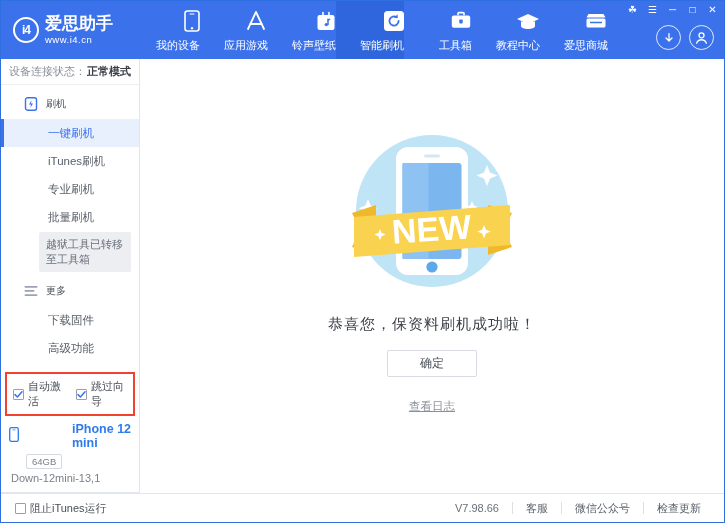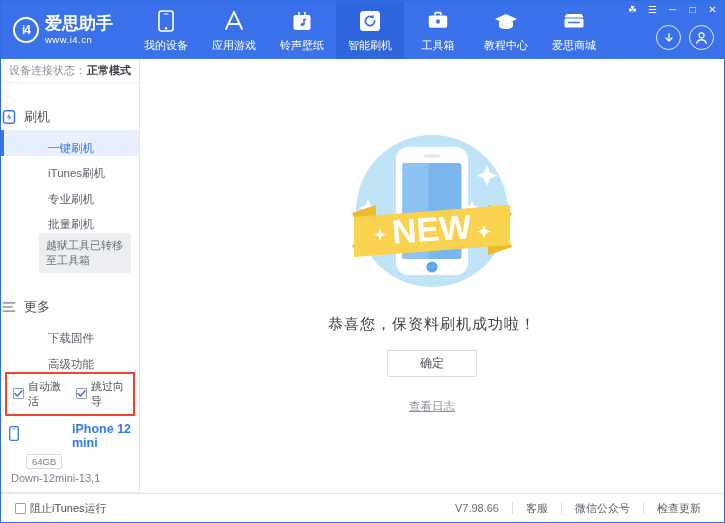--- a/index.html
+++ b/index.html
@@ -60,21 +60,21 @@
     display: block;
     margin-top: 3px;
     letter-spacing: .5px;
   }
 
   .navtabs { display: flex; align-items: stretch; }
   .navtab {
     width: 68px;
     display: flex;
     flex-direction: column;
-    align-items: center;
+    align-items: flex-end;
     justify-content: center;
     cursor: pointer;
     padding-top: 2px;
   }
   .navtab.active { background: #3066dd; }
   .navtab .nav-ico {
     height: 24px;
     display: flex;
     align-items: center;
     justify-content: center;
@@ -141,36 +141,37 @@
     font-size: 11px;
     color: #8a8f99;
     border-bottom: 1px solid #edeff3;
   }
   .status-row b { color: #3a3f47; font-weight: bold; margin-left: 1px; }
 
   .sb-section {
     display: flex;
     align-items: center;
     height: 30px;
-    font-size: 13px;
+    padding-left: 22px;
+    font-size: 10px;
     color: #4a4f58;
-    margin-top: 20px;
+    margin-top: 4px;
   }
   .sb-section .sec-ico {
     width: 15px; height: 15px;
     margin-right: 8px;
     display: flex;
     align-items: center;
     justify-content: center;
     flex: 0 0 15px;
   }
   .sb-item {
     height: 28px;
     display: flex;
-    align-items: flex-end;
+    align-items: center;
     padding-left: 47px;
     font-size: 11.5px;
     color: #5a6069;
     cursor: pointer;
     position: relative;
   }
   .sb-item.selected {
     background: #e8effd;
     color: #3b72ec;
   }

